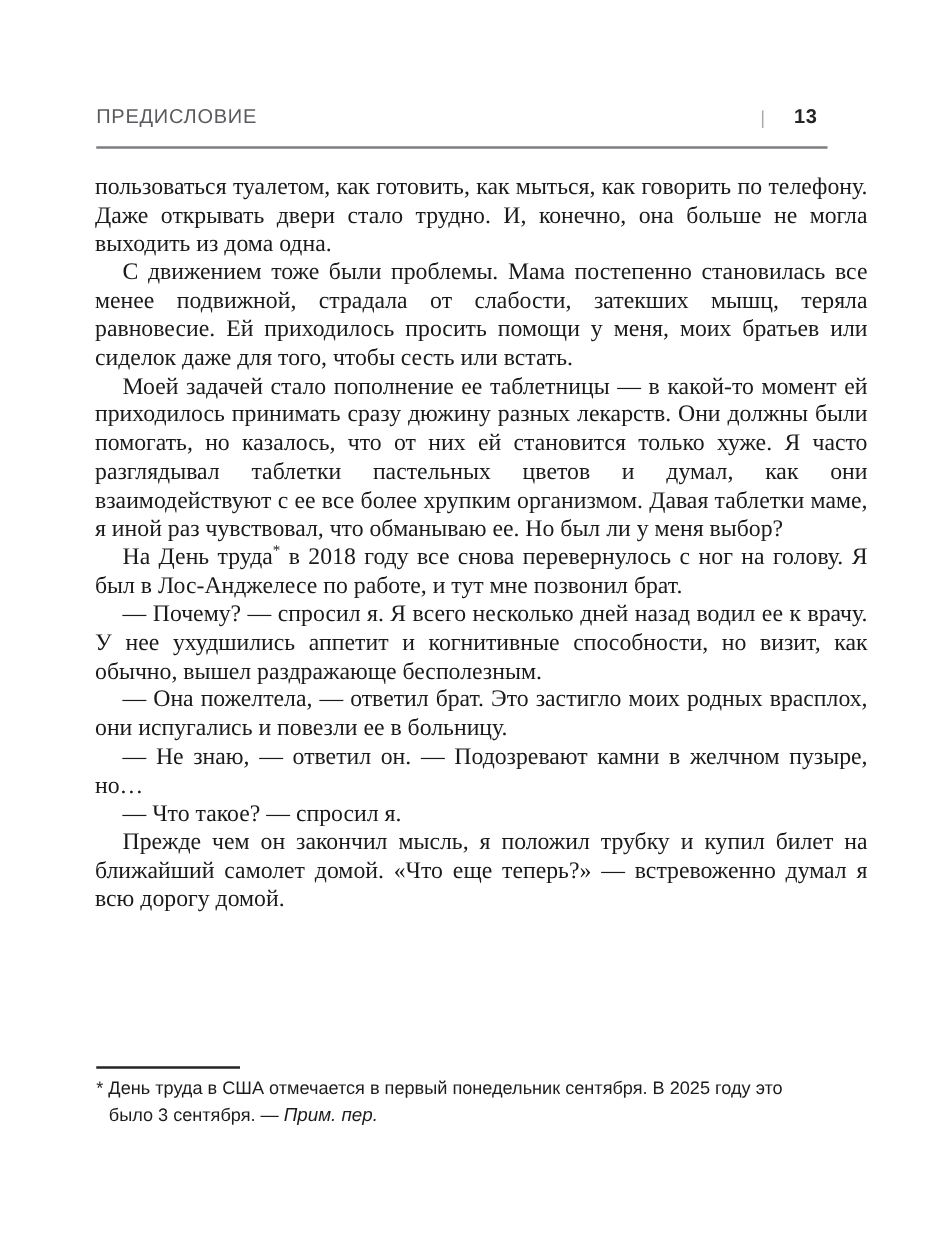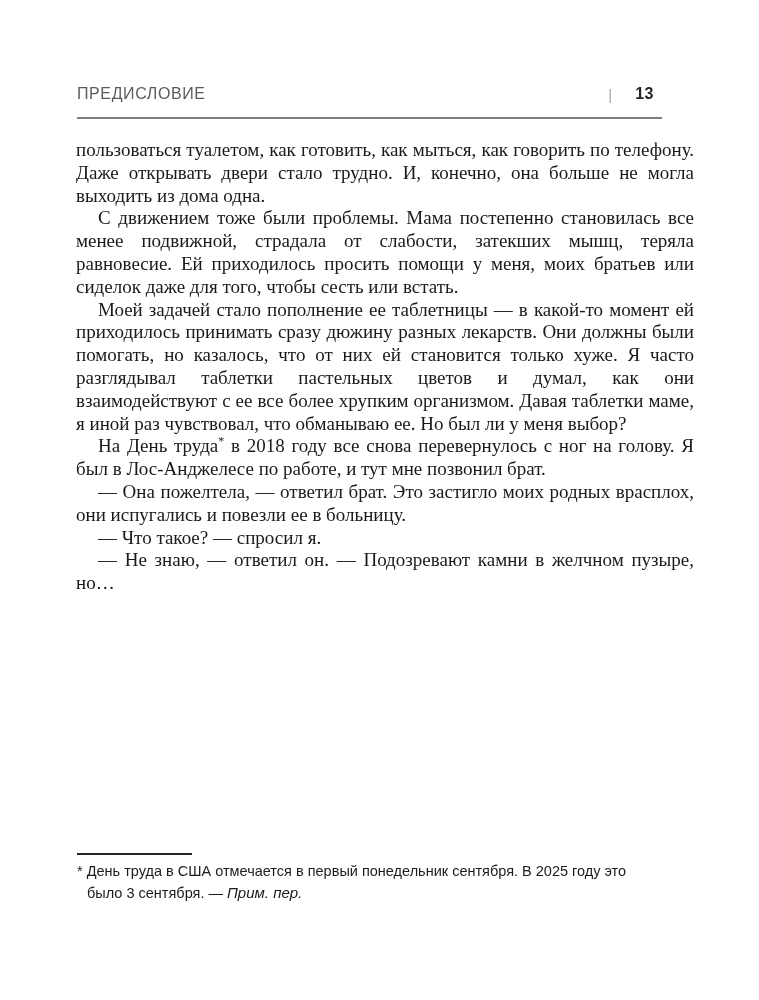--- a/index.html
+++ b/index.html
@@ -127,23 +127,25 @@
     </div>
   </header>
 
   <div class="header-rule"></div>
 
   <main class="body-text">
     <p class="para no-indent">пользоваться туалетом, как готовить, как мыться, как говорить по телефону. Даже открывать двери стало трудно. И, конечно, она больше не могла выходить из дома одна.</p>
     <p class="para">С движением тоже были проблемы. Мама постепенно становилась все менее подвижной, страдала от слабости, затекших мышц, теряла равновесие. Ей приходилось просить помощи у меня, моих братьев или сиделок даже для того, чтобы сесть или встать.</p>
     <p class="para">Моей задачей стало пополнение ее таблетницы — в какой-то момент ей приходилось принимать сразу дюжину разных лекарств. Они должны были помогать, но казалось, что от них ей становится только хуже. Я часто разглядывал таблетки пастельных цветов и думал, как они взаимодействуют с ее все более хрупким организмом. Давая таблетки маме, я иной раз чувствовал, что обманываю ее. Но был ли у меня выбор?</p>
     <p class="para"><span>На День труда</span><sup class="fn-ref">*</sup><span> в 2018 году все снова перевернулось с ног на голову. Я был в Лос-Анджелесе по работе, и тут мне позвонил брат.</span></p>
+    <p class="para">— Почему? — спросил я. Я всего несколько дней назад водил ее к врачу. У нее ухудшились аппетит и когнитивные способности, но визит, как обычно, вышел раздражающе бесполезным.</p>
     <p class="para">— Она пожелтела, — ответил брат. Это застигло моих родных врасплох, они испугались и повезли ее в больницу.</p>
+    <p class="para">— Не знаю, — ответил он. — Подозревают камни в желчном пузыре, но…</p>
     <p class="para">— Что такое? — спросил я.</p>
-    <p class="para">— Не знаю, — ответил он. — Подозревают камни в желчном пузыре, но…</p>
+    <p class="para">Прежде чем он закончил мысль, я положил трубку и купил билет на ближайший самолет домой. «Что еще теперь?» — встревоженно думал я всю дорогу домой.</p>
   </main>
 
   <footer class="footnote-block">
     <div class="footnote-rule"></div>
     <p class="footnote"><span class="fn-marker">*</span> <span>День труда в США отмечается в первый понедельник сентября. В 2025 году это было 3 сентября.</span> <span class="fn-dash">—</span> <em class="fn-attr">Прим. пер.</em></p>
   </footer>
 
 </div>
 
 </body></html>

